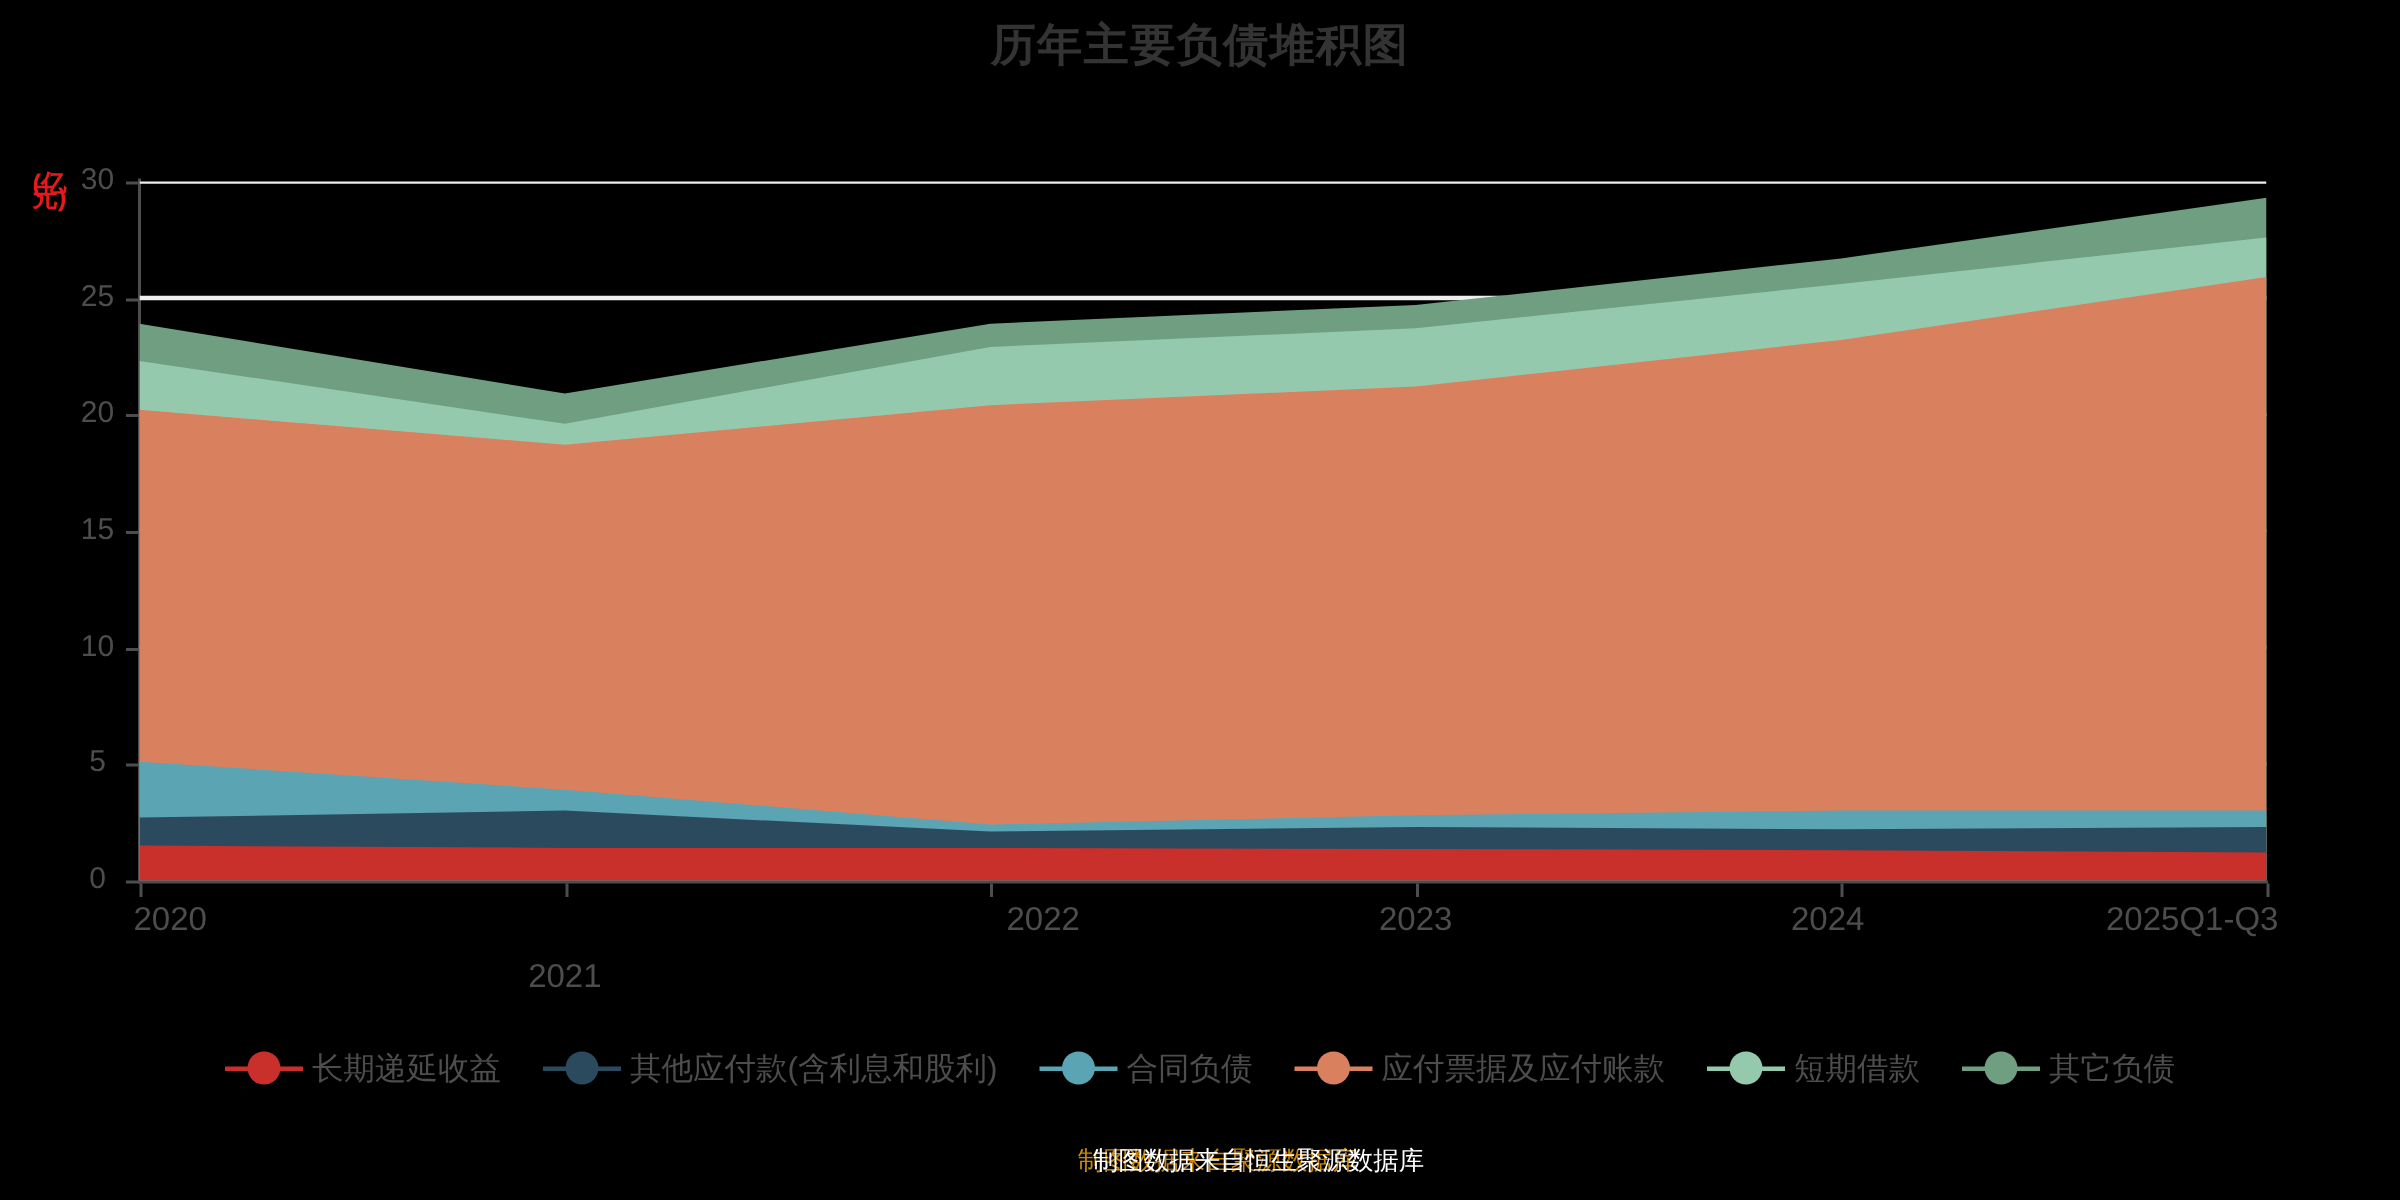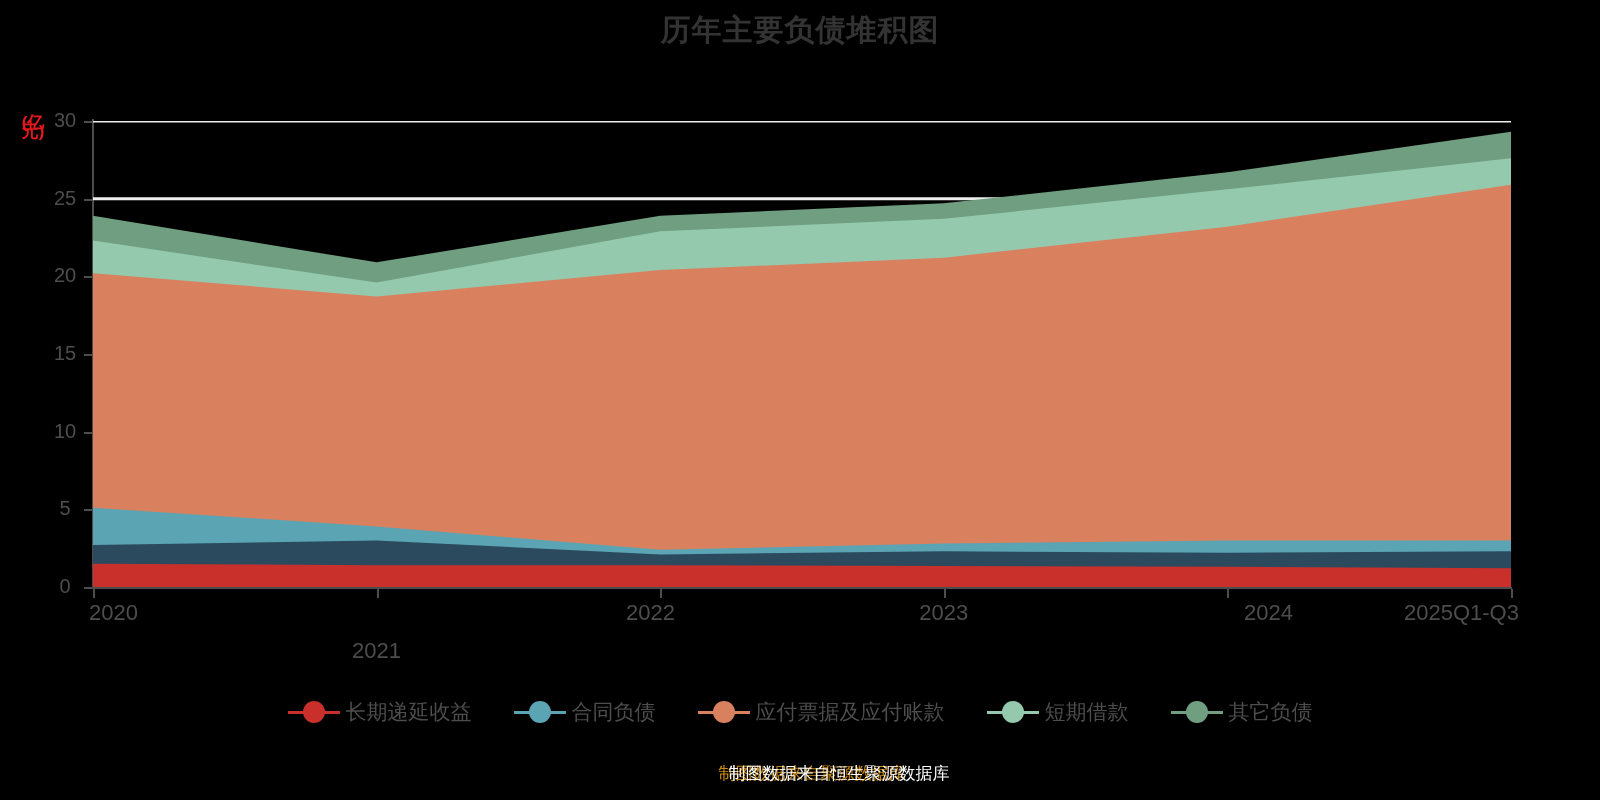--- a/index.html
+++ b/index.html
@@ -104,21 +104,21 @@
     white-space: nowrap;
   }
   .legend {
     position: absolute;
     left: 0;
     top: 698px;
     width: 1600px;
     display: flex;
     justify-content: center;
     align-items: center;
-    gap: 42px;
+    gap: 28px;
     flex-wrap: nowrap;
   }
   .legend-item {
     display: flex;
     align-items: center;
     gap: 6px;
     white-space: nowrap;
   }
   .legend-marker {
     position: relative;
@@ -204,25 +204,25 @@
         <div class="ytick-label">30</div>
       </div>
       <div class="ytick-mark" style="top: 121px;"></div>
     </div>
   <div id="xtick-container">
       <div class="xtick-mark" style="left: 93px;"></div>
       <div class="xtick-label" style="left: 89px;">2020</div>
       <div class="xtick-mark" style="left: 376.6px;"></div>
       <div class="xtick-label" style="left: 352.1px; margin-top: 38px;">2021</div>
       <div class="xtick-mark" style="left: 660.2px;"></div>
-      <div class="xtick-label" style="left: 626px; text-align: center;">2022</div>
+      <div class="xtick-label" style="left: 671px; text-align: center;">2022</div>
       <div class="xtick-mark" style="left: 943.8px;"></div>
       <div class="xtick-label" style="left: 919.3px;">2023</div>
       <div class="xtick-mark" style="left: 1227.4px;"></div>
-      <div class="xtick-label" style="left: 1244px;">2024</div>
+      <div class="xtick-label" style="left: 1194px;">2024</div>
       <div class="xtick-mark" style="left: 1511px;"></div>
       <div class="xtick-label" style="left: 1404px;">2025Q1-Q3</div>
     </div>
 
   <div class="plot">
     <svg id="area-svg" width="1418" height="466" viewBox="0 0 1418 466" preserveAspectRatio="none">
         <line x1="0" x2="1418" y1="388.33333333333337" y2="388.33333333333337" stroke="#eeeeee" stroke-width="2"></line>
         <line x1="0" x2="1418" y1="310.6666666666667" y2="310.6666666666667" stroke="#eeeeee" stroke-width="2"></line>
         <line x1="0" x2="1418" y1="233" y2="233" stroke="#eeeeee" stroke-width="2"></line>
         <line x1="0" x2="1418" y1="155.33333333333337" y2="155.33333333333337" stroke="#eeeeee" stroke-width="2"></line>
@@ -240,20 +240,27 @@
   <div class="legend" id="legend">
       <div class="legend-item">
         <span class="legend-marker">
           <span class="lm-line" style="background: rgb(201, 48, 44);"></span>
           <span class="lm-dot" style="background: rgb(201, 48, 44);"></span>
         </span>
         <span class="legend-label">长期递延收益</span>
       </div>
       <div class="legend-item">
         <span class="legend-marker">
+          <span class="lm-line" style="background: rgb(44, 74, 94);"></span>
+          <span class="lm-dot" style="background: rgb(44, 74, 94);"></span>
+        </span>
+        <span class="legend-label">其他应付款(含利息和股利)</span>
+      </div>
+      <div class="legend-item">
+        <span class="legend-marker">
           <span class="lm-line" style="background: rgb(91, 164, 180);"></span>
           <span class="lm-dot" style="background: rgb(91, 164, 180);"></span>
         </span>
         <span class="legend-label">合同负债</span>
       </div>
       <div class="legend-item">
         <span class="legend-marker">
           <span class="lm-line" style="background: rgb(217, 128, 95);"></span>
           <span class="lm-dot" style="background: rgb(217, 128, 95);"></span>
         </span>

